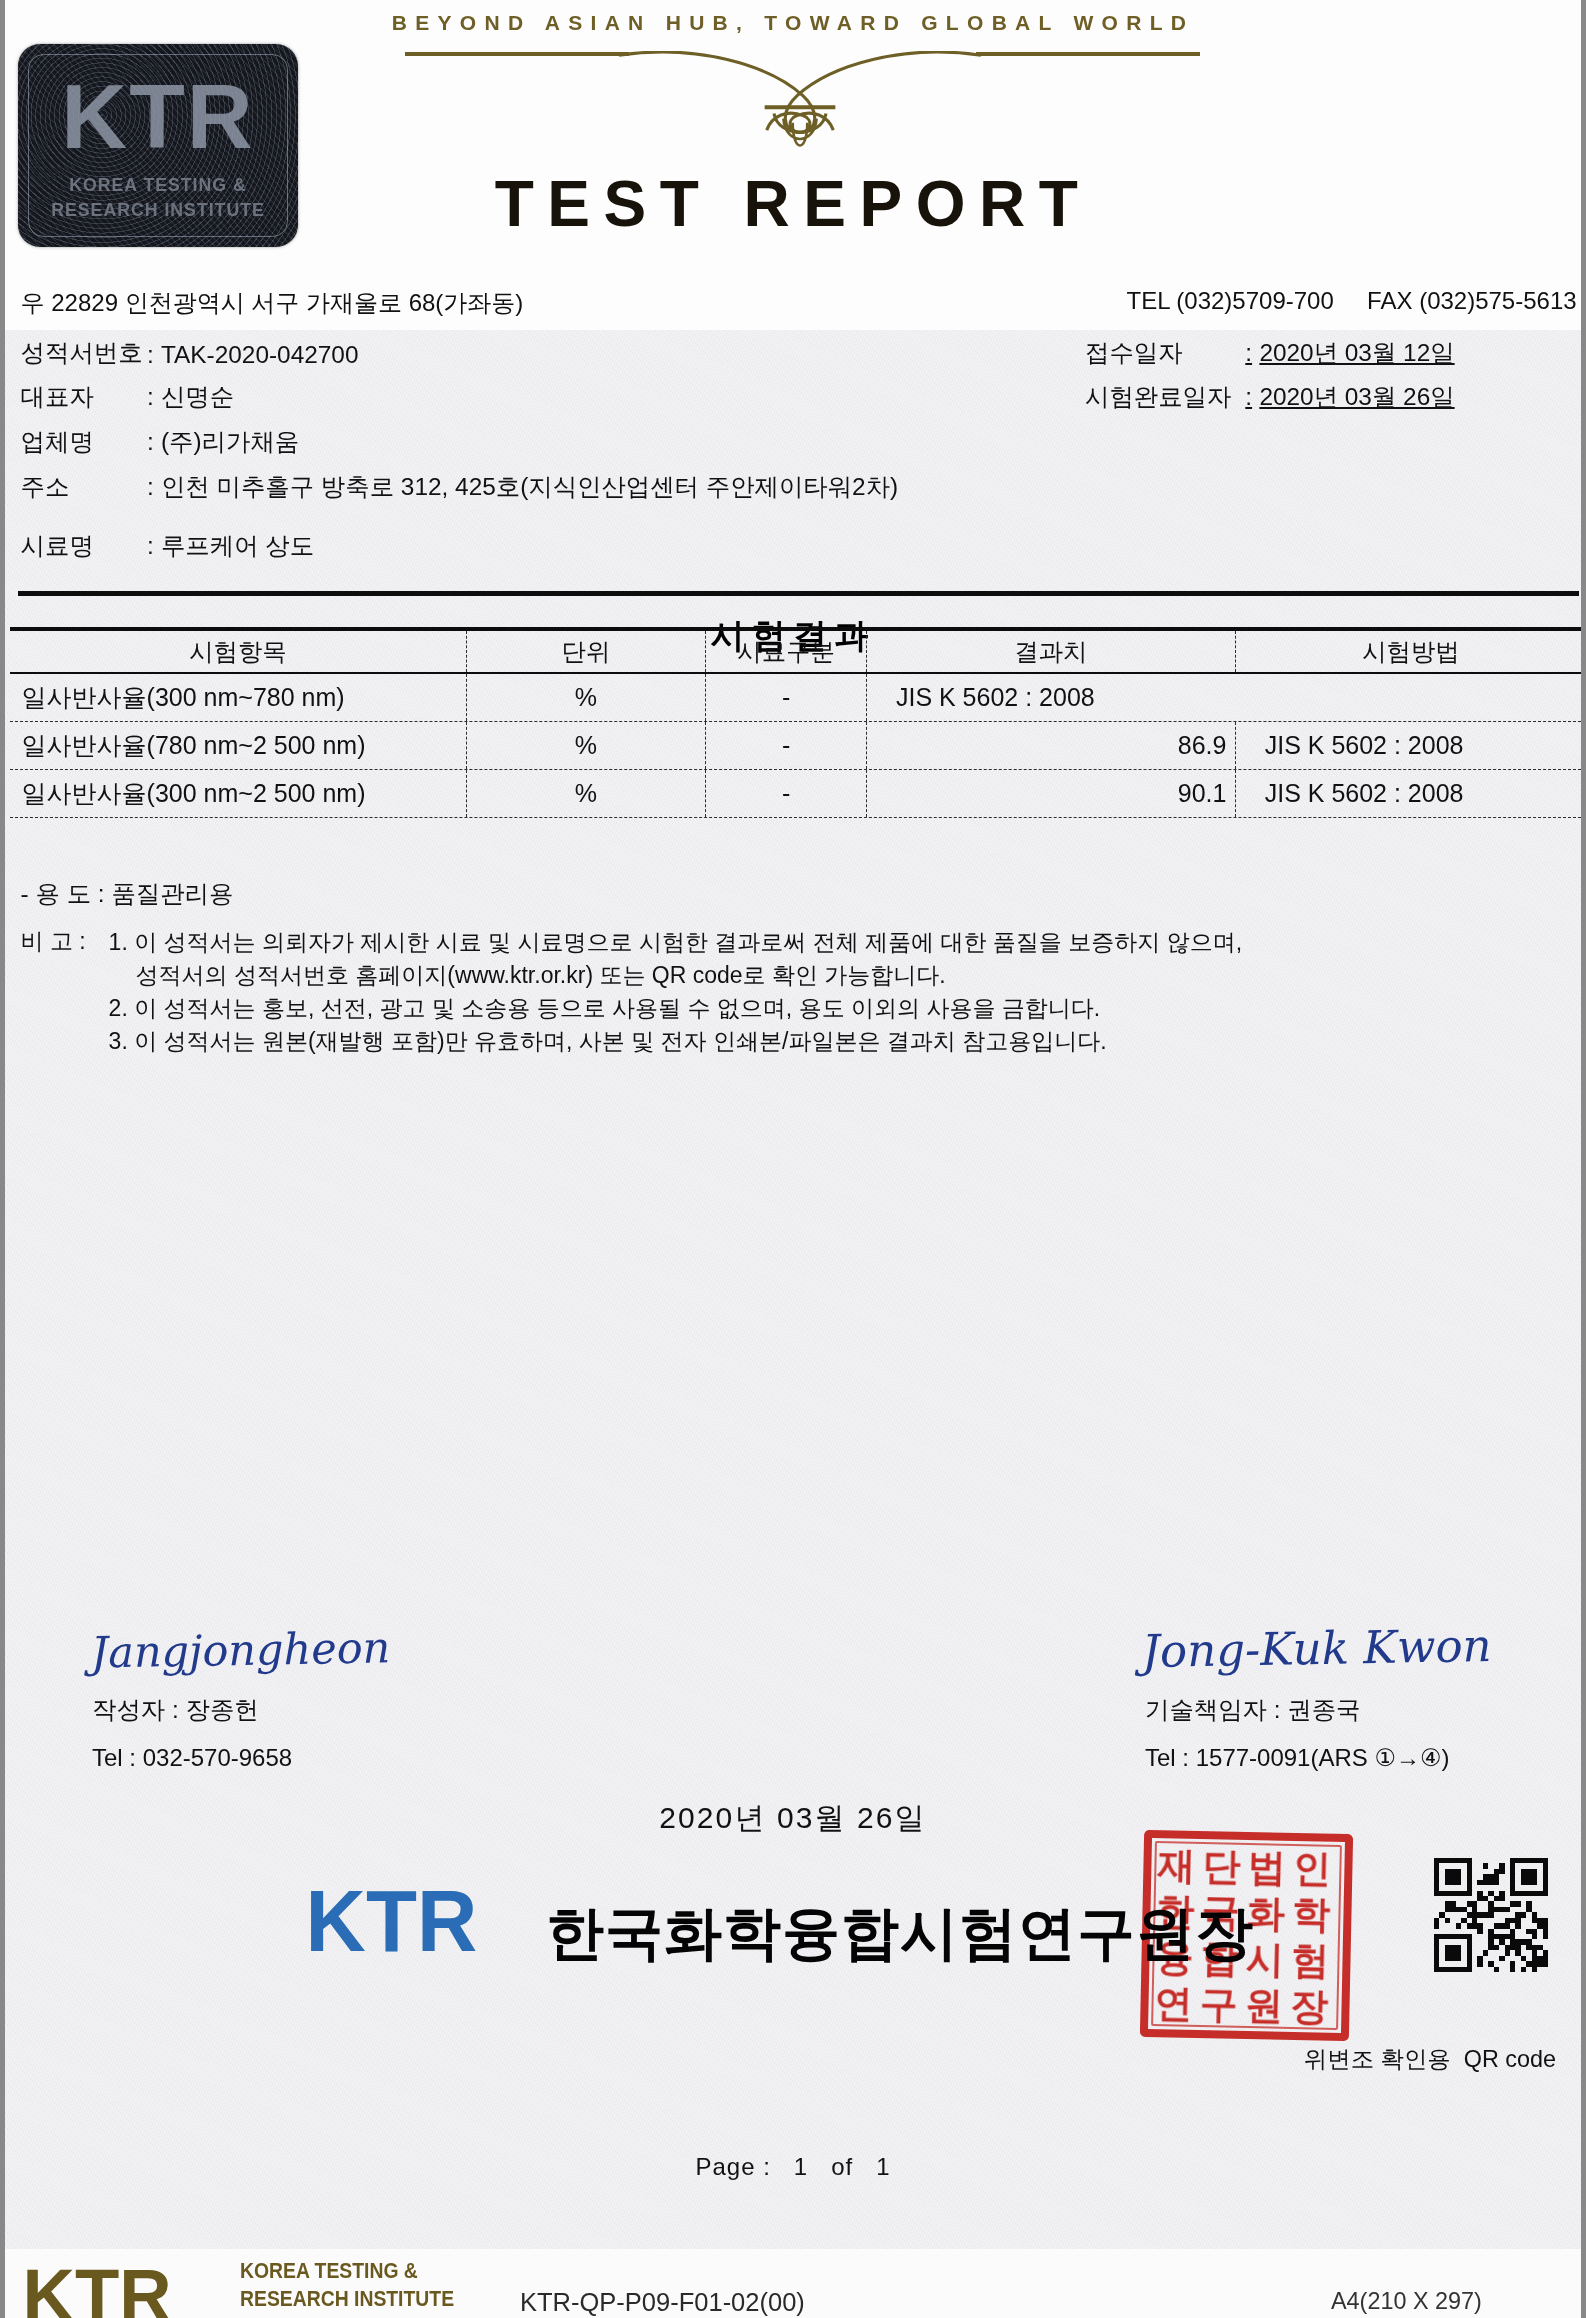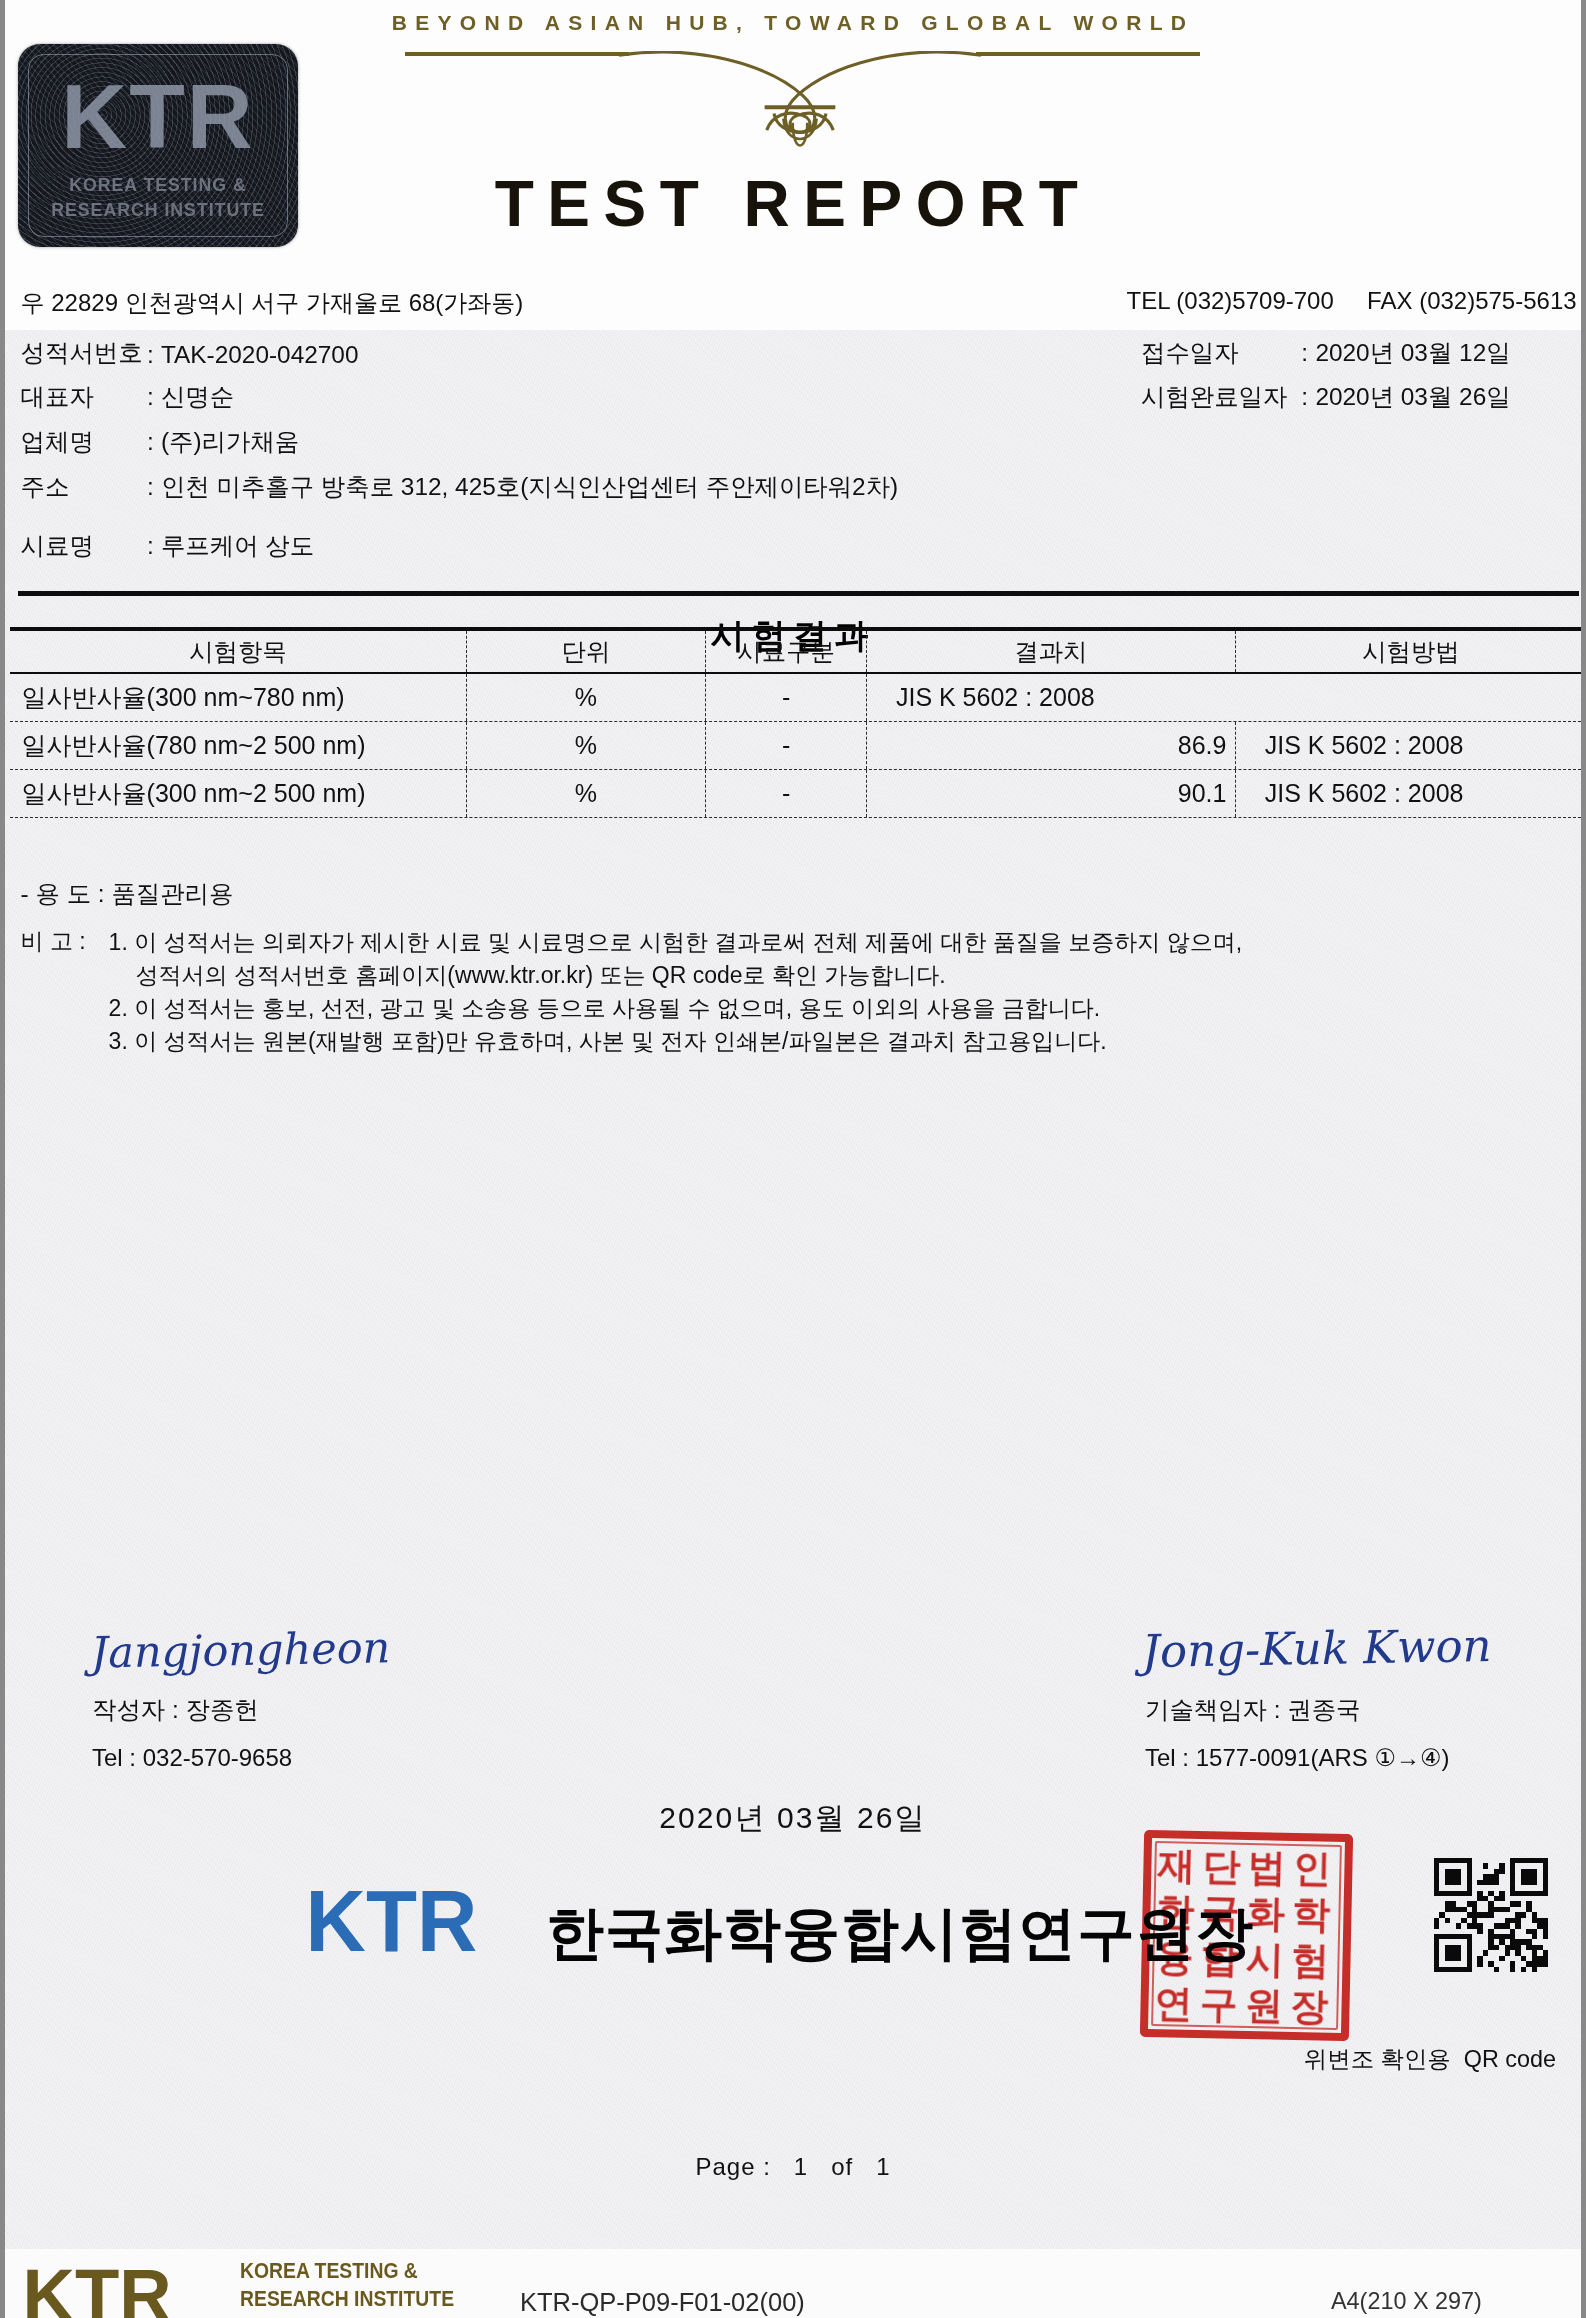--- a/index.html
+++ b/index.html
@@ -49,21 +49,21 @@
   .addr-row{top:287px; left:15.6px; width:1556px; font-size:24px; display:flex; justify-content:space-between;}
   .telfax{white-space:pre;}
 
   
   .info-line{position:absolute; font-size:24.4px; white-space:nowrap;}
   .flabel{display:inline-block; text-align:justify; text-align-last:justify; vertical-align:bottom;}
   .flabel.w-l{width:118px;}
   .flabel.w-r{width:152px;}
   .colon{padding:0 7.3px 0 8.3px;}
   .r1{top:337px;} .r2{top:381px;} .r3{top:426px;} .r4{top:471px;} .r5{top:530px;}
-  .c-left{left:15.6px;} .c-right{left:1136px;}
+  .c-left{left:15.6px;} .c-right{left:1080px;text-decoration:underline;}
 
   .thick-rule{left:13px; top:591px; width:1561px; height:4.7px; background:#0d0d0d;}
 
   .results-title{top:613px; font-size:34px; font-weight:bold; letter-spacing:7.3px; color:#000;}
 
   
   .rtable{left:5.2px; top:627px; width:1576px;}
   .trow{display:flex; width:100%; box-sizing:border-box;}
   .thead{border-top:4.7px solid #0c0c0c; border-bottom:2.6px solid #0c0c0c; height:47px;}
   .tbody-row{height:48px; border-bottom:1px dashed #2b2b2b;}

